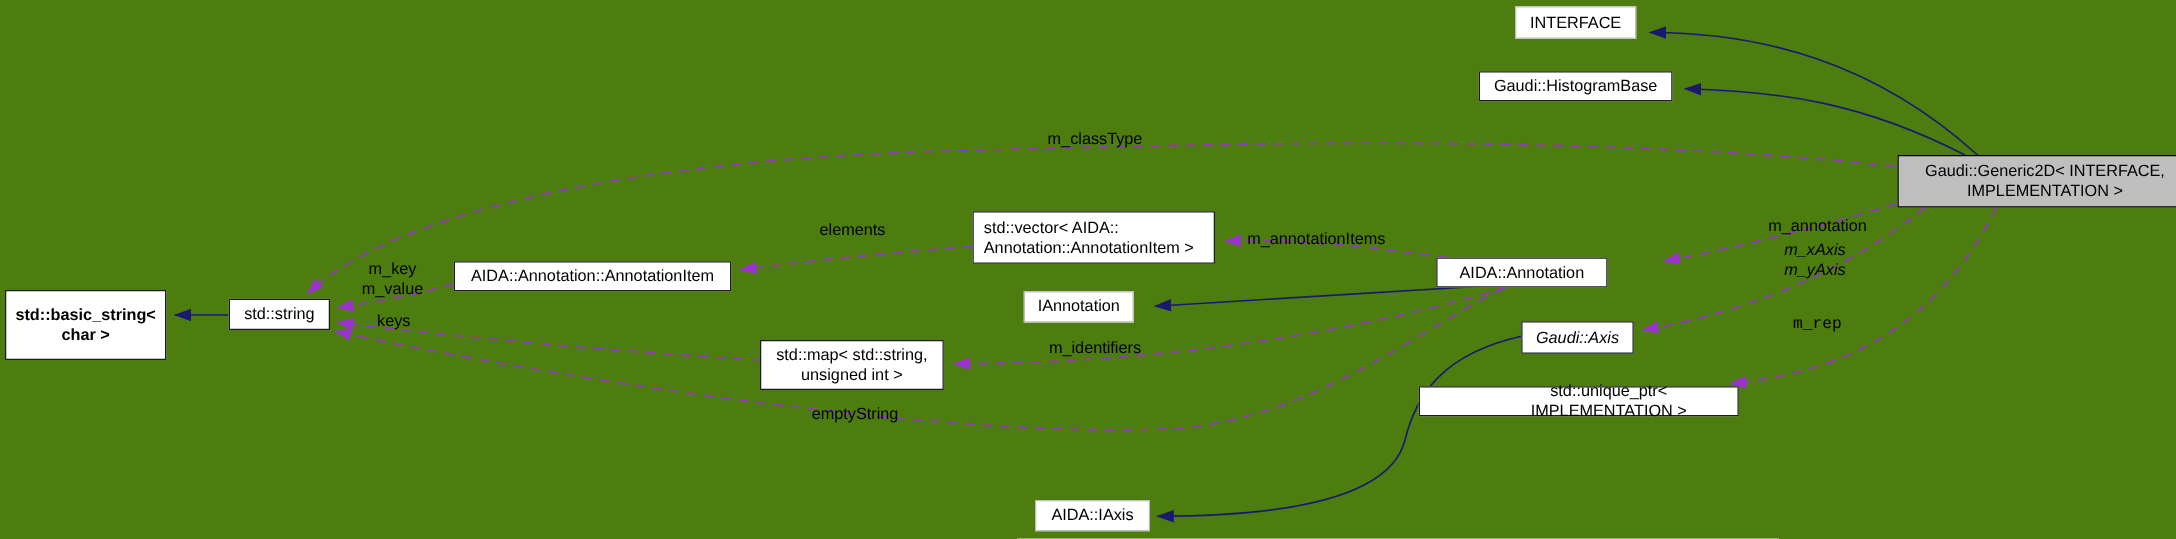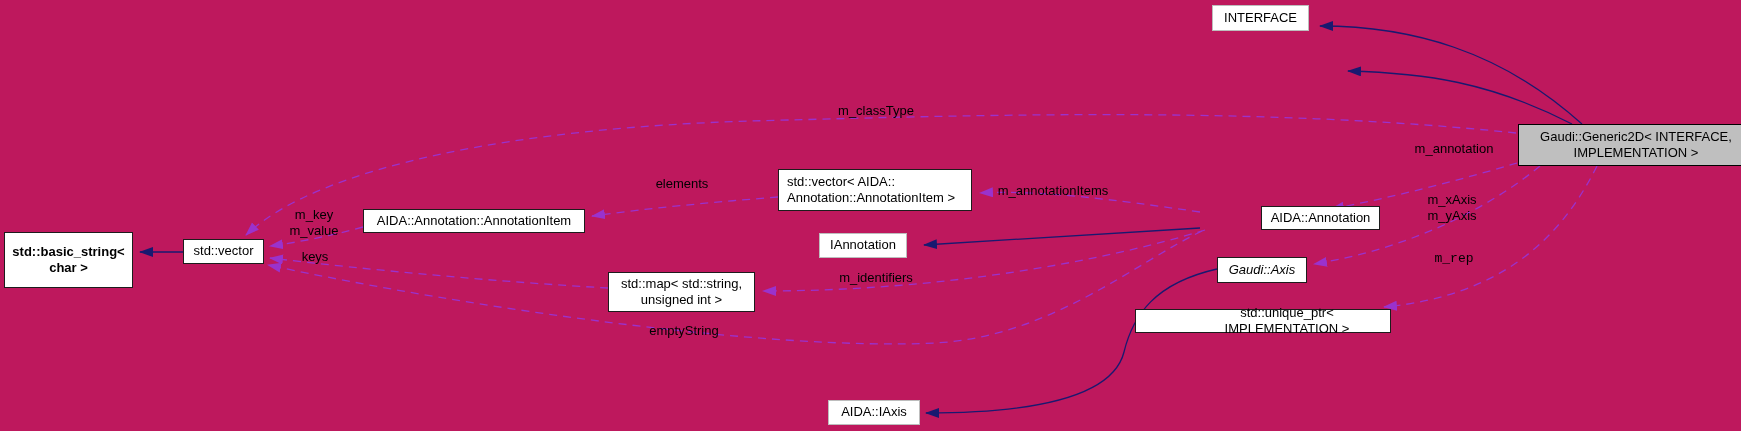--- a/index.html
+++ b/index.html
@@ -1,19 +1,19 @@
 <!DOCTYPE html>
 <html><head>
 <meta charset="utf-8">
 <style>
   html,body{margin:0;padding:0;background:#ffffff;}
   #canvas{
     position:relative;
     width:1741px;height:431px;
-    background:#be185d;
+    background:#4d7c0f;
     font-family:"Liberation Sans","DejaVu Sans",sans-serif;
     overflow:hidden;
   }
   #edges{position:absolute;left:0;top:0;width:1741px;height:431px;}
   .node{
     position:absolute;
     box-sizing:border-box;
     display:flex;align-items:center;justify-content:center;
     text-align:center;
     font-size:13px;line-height:1.25;color:#000;
@@ -31,34 +31,34 @@
     font-size:13px;line-height:1.22;color:#000;
     white-space:pre-line;text-align:center;
     z-index:3;
   }
   
   .n-interface      {left:1212px;top:5px;  width:97px; height:26px;}
   .n-histogram-base {left:1183px;top:57px; width:155px;height:24px;}
   .n-generic2d      {left:1518px;top:124px;width:236px;height:42px;}
   .n-vector         {left:778px; top:169px;width:194px;height:42px;}
   .n-iannotation    {left:819px; top:233px;width:88px; height:25px;}
-  .n-annotation     {left:1261px;top:206px;width:119px;height:24px;}
+  .n-annotation     {left:1149px;top:206px;width:137px;height:24px;}
   .n-axis           {left:1217px;top:257px;width:90px; height:26px;font-style:italic;}
   .n-unique-ptr     {left:1135px;top:309px;width:256px;height:24px;padding-left:48px;}
   .n-iaxis          {left:828px; top:400px;width:92px; height:25px;}
   .n-basic-string   {left:4px;   top:232px;width:129px;height:56px;font-weight:bold;}
   .n-string         {left:183px; top:239px;width:81px; height:25px;}
   .n-annotation-item{left:363px; top:209px;width:222px;height:24px;}
   .n-map            {left:608px; top:272px;width:147px;height:40px;}
   
   .l-classtype {left:876px; top:103px;}
   .l-elements  {left:682px; top:176px;}
   .l-annitems  {left:1053px;top:183px;}
-  .l-annotation{left:1454px;top:141px;}
-  .l-xyaxis    {left:1452px;top:192px;}
+  .l-annotation{left:1454px;top:173px;}
+  .l-xyaxis    {left:1452px;top:192px;font-style:italic;}
   .l-rep       {left:1454px;top:251px;font-family:Liberation Mono, monospace;}
   .l-keyvalue  {left:314px; top:207px;}
   .l-keys      {left:315px; top:249px;}
   .l-identifiers{left:876px;top:270px;}
   .l-empty     {left:684px; top:323px;}
 </style>
 </head>
 <body>
 
 <div id="canvas">
@@ -90,41 +90,42 @@
       <path d="M 1205,230 C 1100,262 940,291 763,291" marker-end="url(#arrPurple)"></path>
       <path d="M 1202,231 C 1135,263 1050,337 935,343 C 770,351 470,308 268,265" marker-end="url(#arrPurple)"></path>
       <path d="M 778,197 C 715,202 650,208 592,216" marker-end="url(#arrPurple)"></path>
       <path d="M 363,227 C 330,236 300,242 270,246" marker-end="url(#arrPurple)"></path>
       <path d="M 608,288 C 500,282 370,270 270,258" marker-end="url(#arrPurple)"></path>
     </g>
   </svg>
 
   <div class="node external n-interface">INTERFACE</div>
 
+  <div class="node n-histogram-base">Gaudi::HistogramBase</div>
 
   <div class="node main n-generic2d">Gaudi::Generic2D&lt; INTERFACE,
 IMPLEMENTATION &gt;</div>
 
   <div class="node alignleft n-vector">std::vector&lt; AIDA::
 Annotation::AnnotationItem &gt;</div>
 
   <div class="node external n-iannotation">IAnnotation</div>
 
   <div class="node n-annotation">AIDA::Annotation</div>
 
   <div class="node n-axis">Gaudi::Axis</div>
 
   <div class="node n-unique-ptr">std::unique_ptr&lt; IMPLEMENTATION &gt;</div>
 
   <div class="node external n-iaxis">AIDA::IAxis</div>
 
   <div class="node n-basic-string">std::basic_string&lt;
 char &gt;</div>
 
-  <div class="node n-string">std::vector</div>
+  <div class="node n-string">std::string</div>
 
   <div class="node n-map">std::map&lt; std::string,
 unsigned int &gt;</div>
 
   <div class="node n-annotation-item">AIDA::Annotation::AnnotationItem</div>
 
   <span class="elabel l-classtype">m_classType</span>
   <span class="elabel l-elements">elements</span>
   <span class="elabel l-annitems">m_annotationItems</span>
   <span class="elabel l-annotation">m_annotation</span>

